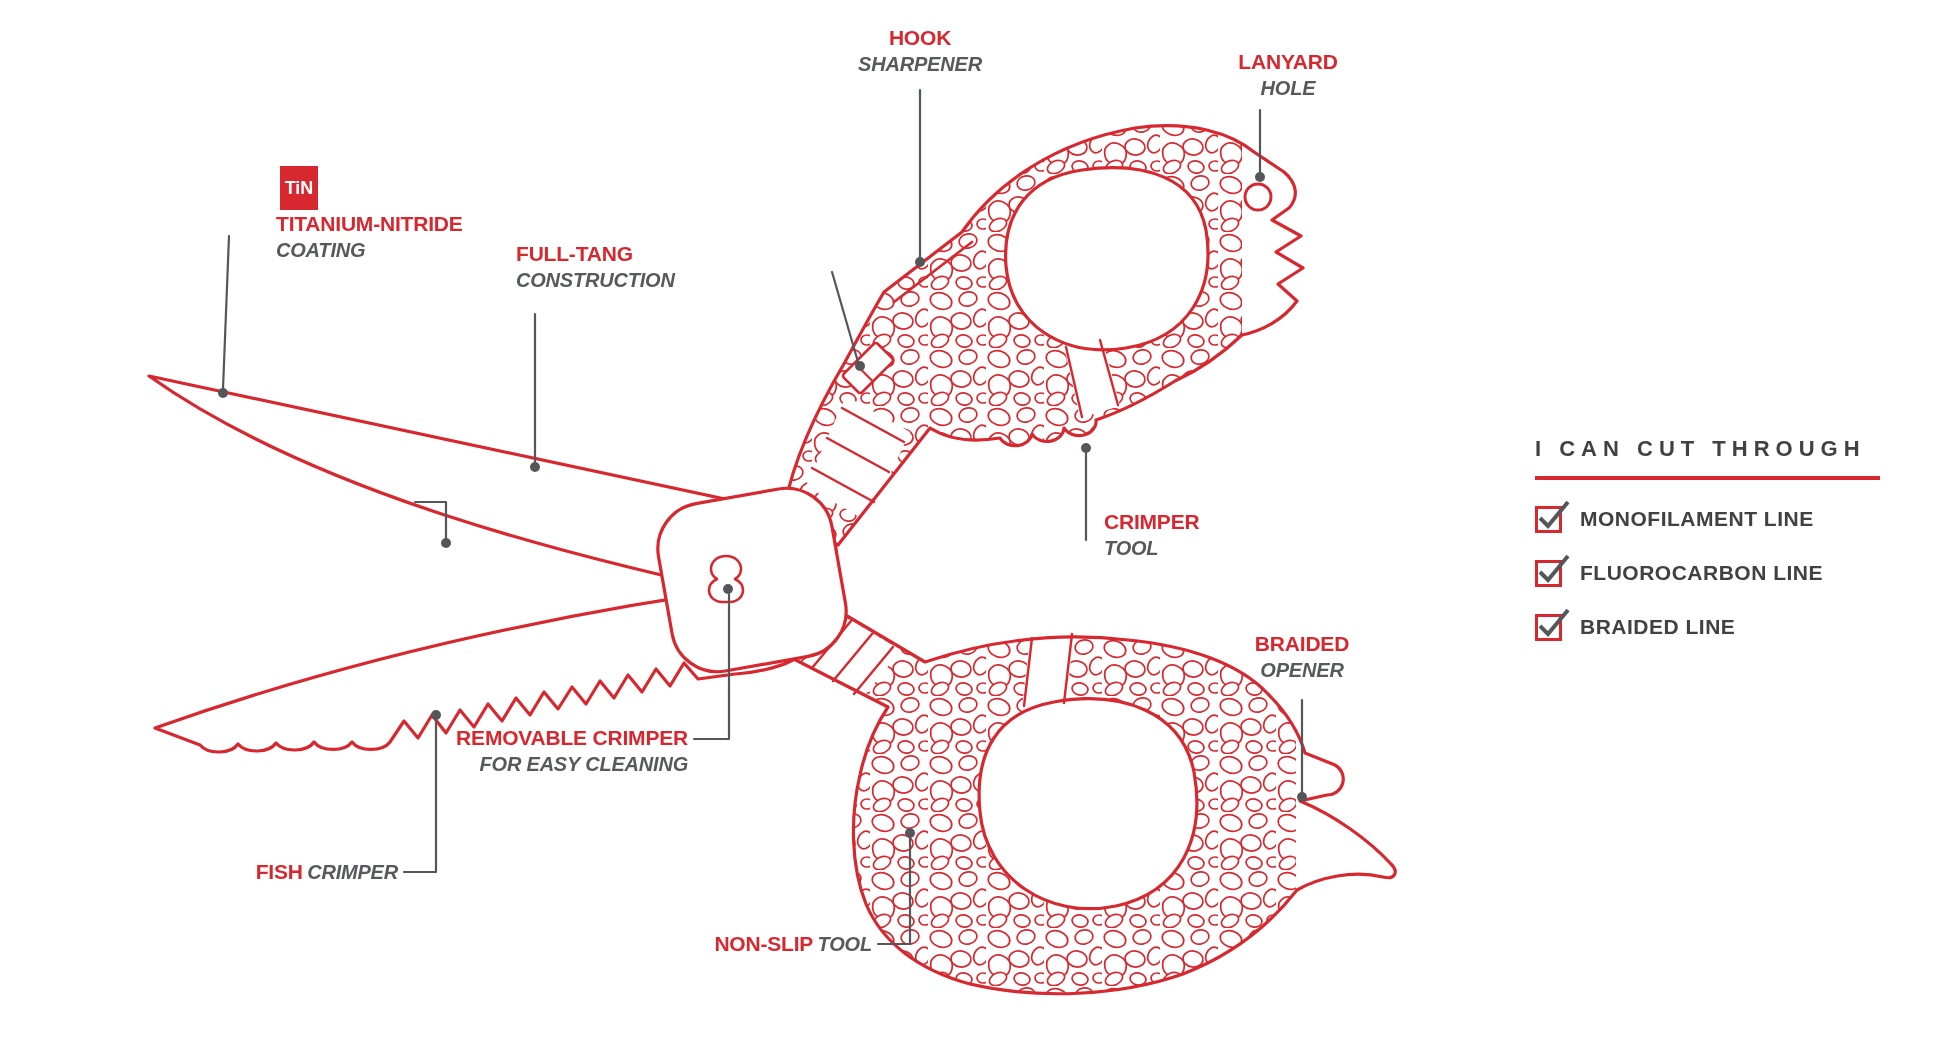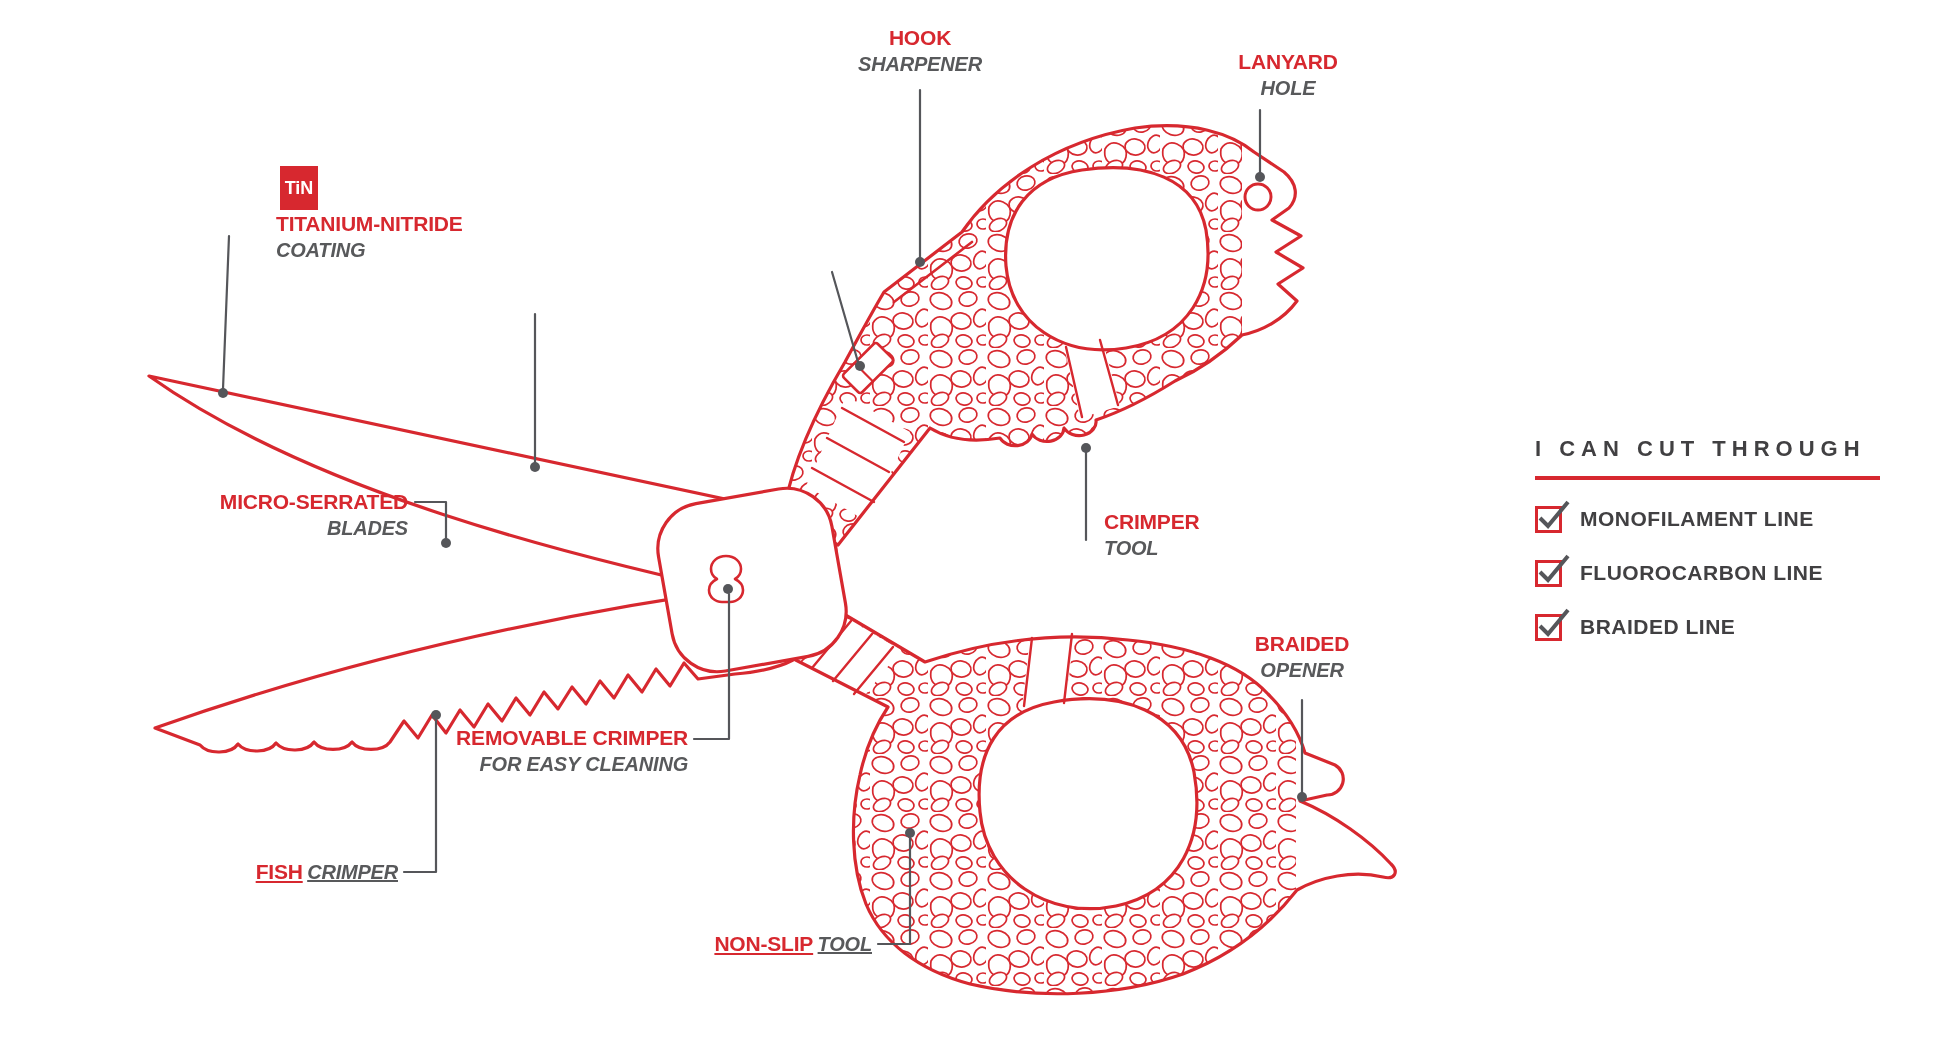--- a/index.html
+++ b/index.html
@@ -14,21 +14,21 @@
     position:relative;overflow:hidden;
   }
   #stage{position:absolute;left:0;top:0;width:1945px;height:1040px;}
   svg{position:absolute;left:0;top:0;}
 
   .callout{position:absolute;line-height:1.3;}
   .c-title{color:var(--red);font-weight:bold;font-size:21px;letter-spacing:-0.2px;}
   .c-sub{color:var(--gray);font-weight:bold;font-style:italic;font-size:20px;letter-spacing:-0.2px;}
   .center{text-align:center;}
   .rightal{text-align:right;}
-  .single .c-title,.single .c-sub{display:inline;text-decoration:underline;}
+  .single .c-title,.single .c-sub{display:inline;}
 
   .tin-badge{
     position:absolute;left:280px;top:166px;width:38px;height:44px;
     background:var(--red);color:#ffffff;font-weight:bold;font-size:18px;
     display:flex;align-items:center;justify-content:center;
   }
 
   .panel{position:absolute;left:1535px;top:436px;width:350px;}
   .panel-heading{color:var(--dark);font-weight:bold;font-size:22px;letter-spacing:6px;white-space:nowrap;}
   .panel-rule{margin-top:14px;height:4px;width:345px;background:var(--red);}
@@ -183,41 +183,41 @@
     </g>
   </svg>
 
   <div class="tin-badge">TiN</div>
 
   <div class="callout" style="left:276px;top:210px;">
     <div class="c-title">TITANIUM-NITRIDE</div>
     <div class="c-sub">COATING</div>
   </div>
 
+  <div class="callout" style="left:516px;top:240px;">
+    <div class="c-title">FULL-TANG</div>
+    <div class="c-sub">CONSTRUCTION</div>
+  </div>
 
   <div class="callout center" style="left:820px;top:24px;width:200px;">
     <div class="c-title">HOOK</div>
     <div class="c-sub">SHARPENER</div>
   </div>
 
 
   <div class="callout center" style="left:1188px;top:48px;width:200px;">
     <div class="c-title">LANYARD</div>
     <div class="c-sub">HOLE</div>
   </div>
 
   <div class="callout" style="left:1104px;top:508px;">
     <div class="c-title">CRIMPER</div>
     <div class="c-sub">TOOL</div>
   </div>
 
-  <div class="callout rightal" style="left:158px;top:488px;width:250px;">
-    <div class="c-title">MICRO-SERRATED</div>
-    <div class="c-sub">BLADES</div>
-  </div>
 
   <div class="callout rightal" style="left:408px;top:724px;width:280px;">
     <div class="c-title">REMOVABLE CRIMPER</div>
     <div class="c-sub">FOR EASY CLEANING</div>
   </div>
 
   <div class="callout rightal single" style="left:168px;top:858px;width:230px;">
     <span class="c-title">FISH</span>
     <span class="c-sub">CRIMPER</span>
   </div>

